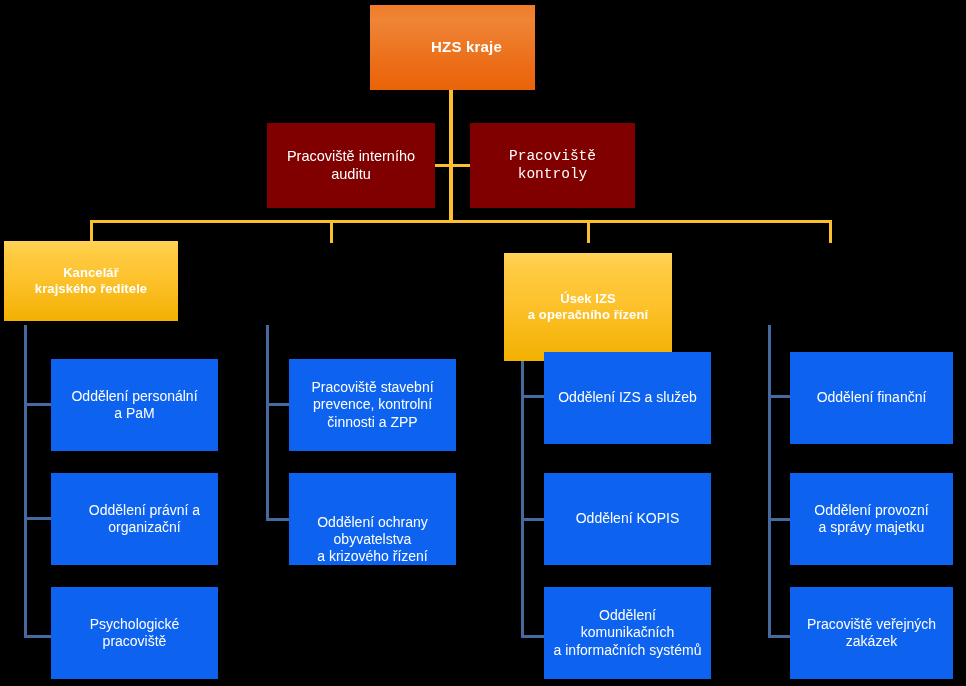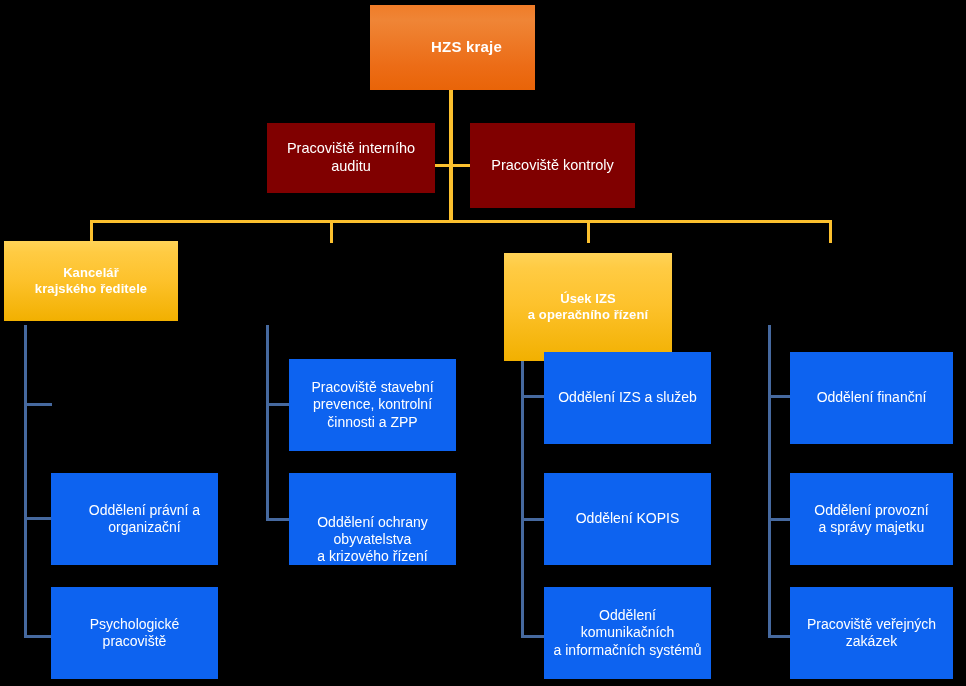--- a/index.html
+++ b/index.html
@@ -87,26 +87,26 @@
 <body>
 
 <div id="chart">
 
   <div class="node node--root" style="left:370px; top:5px; width:165px; height:85px;">
     <span class="label">HZS kraje</span>
   </div>
 
   <div class="conn conn--yellow" style="left:449px; top:90px; width:4px; height:132px;"></div>
 
-  <div class="node node--staff" style="left:267px; top:123px; width:168px; height:70px;">
+  <div class="node node--staff" style="left:267px; top:123px; width:168px; height:85px;">
     <span class="label">Pracoviště interního
 auditu</span>
   </div>
 
-  <div class="node node--staff" style="left:470px; top:123px; width:165px; height:85px;">
+  <div class="node node--staff" style="left:470px; top:123px; width:165px; height:85px;font-family:Liberation Mono, monospace;">
     <span class="label">Pracoviště kontroly</span>
   </div>
 
   <div class="conn conn--yellow" style="left:435px; top:164px; width:35px; height:3px;"></div>
 
   <div class="conn conn--yellow" style="left:92px; top:220px; width:739px; height:3px;"></div>
 
   <div class="conn conn--yellow" style="left:90px; top:220px; width:3px; height:23px;"></div>
   <div class="conn conn--yellow" style="left:330px; top:220px; width:3px; height:23px;"></div>
   <div class="conn conn--yellow" style="left:587px; top:220px; width:3px; height:23px;"></div>
@@ -122,20 +122,24 @@
     <span class="label">Úsek IZS
 a operačního řízení</span>
   </div>
 
 
   <div class="conn conn--blue" style="left:24px; top:325px; width:3px; height:313px;"></div>
   <div class="conn conn--blue" style="left:24px; top:403px; width:28px; height:3px;"></div>
   <div class="conn conn--blue" style="left:24px; top:517px; width:28px; height:3px;"></div>
   <div class="conn conn--blue" style="left:24px; top:635px; width:28px; height:3px;"></div>
 
+  <div class="node node--dept" style="left:51px; top:359px; width:167px; height:92px;">
+    <span class="label">Oddělení personální
+a PaM</span>
+  </div>
   <div class="node node--dept" style="left:51px; top:473px; width:167px; height:92px;padding-left:20px;">
     <span class="label">Oddělení právní a
 organizační</span>
   </div>
   <div class="node node--dept" style="left:51px; top:587px; width:167px; height:92px;">
     <span class="label">Psychologické
 pracoviště</span>
   </div>
 
   <div class="conn conn--blue" style="left:266px; top:325px; width:3px; height:196px;"></div>

